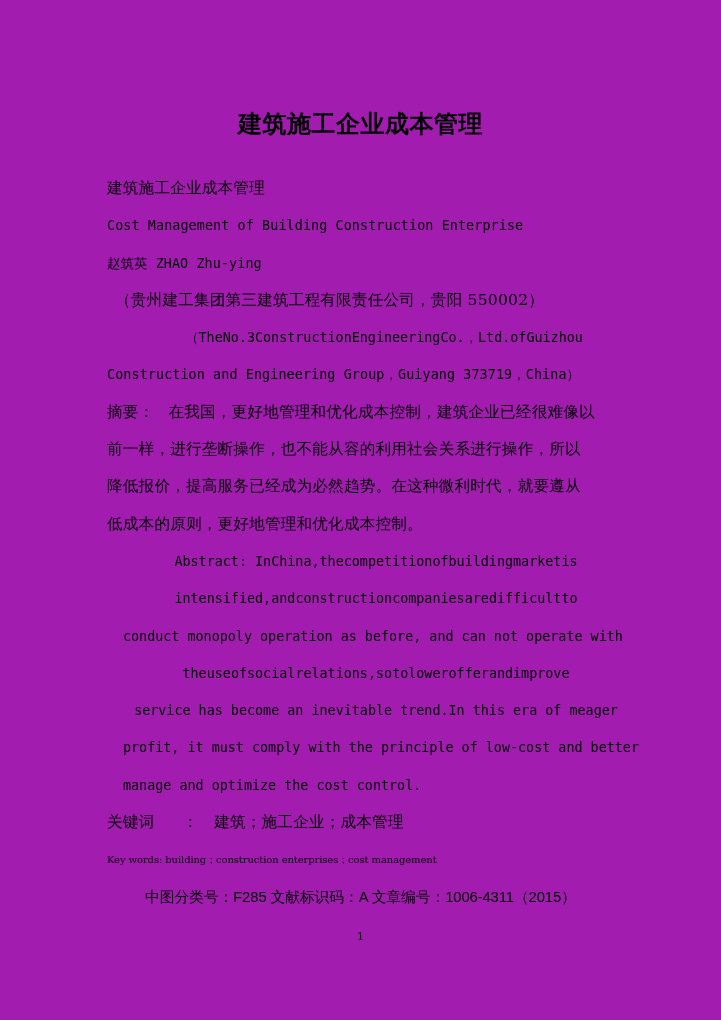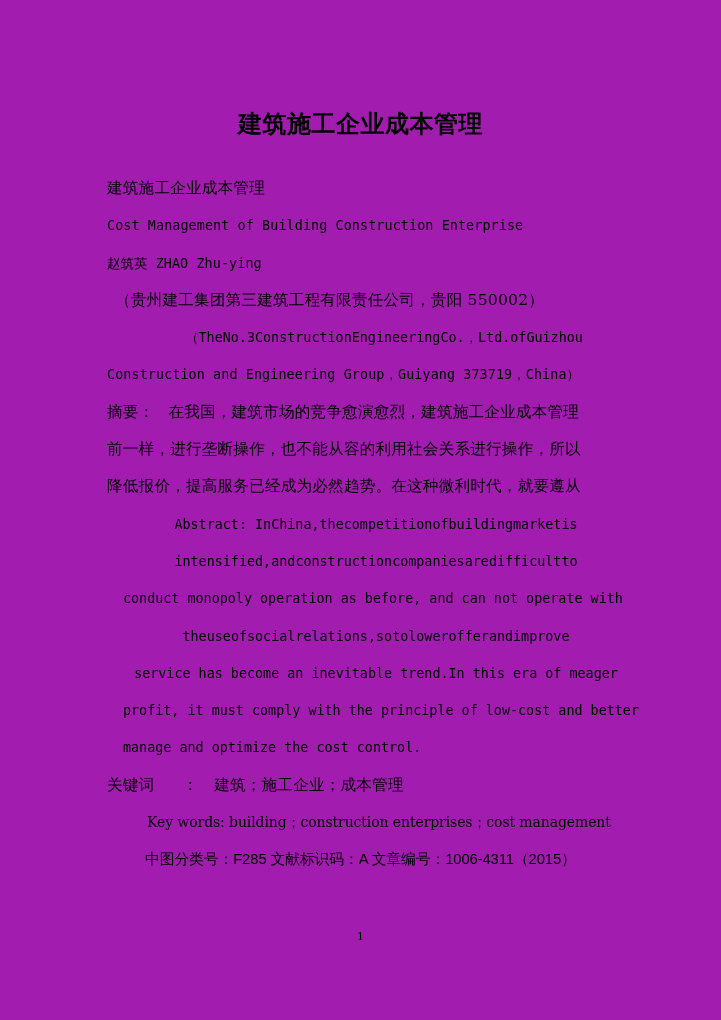--- a/index.html
+++ b/index.html
@@ -81,23 +81,22 @@
   .indent-1 { padding-left: 8px; }
   .indent-2 { padding-left: 38px; }
 
   .kw-label { letter-spacing: 0.2px; }
   .kw-gap-a { display: inline-block; width: 28px; }
   .kw-gap-b { display: inline-block; width: 16px; }
   .abs-gap  { display: inline-block; width: 14px; }
 
   .keywords-en {
     font-family: "DejaVu Serif", "Liberation Serif", serif;
-    font-size: 14px;
+    font-size: 10px;
     letter-spacing: -0.1px;
-    margin-left: 40px;
   }
 
   .clc-line {
     font-family: Liberation Sans, sans-serif;
     font-size: 14.8px;
     letter-spacing: -0.1px;
   }
 
   
   .page-number {
@@ -135,24 +134,25 @@
       <span>Engineering</span>
       <span>Co.，</span>
       <span>Ltd.</span>
       <span>of</span>
       <span>Guizhou</span>
     </div>
 
     <div class="line en">Construction and Engineering Group，Guiyang 373719，China）</div>
 
     <div class="line zh">
-      <span>摘要：</span><span class="abs-gap"></span><span>在我国，建筑市场的竞争愈演愈烈，建筑施工企业成本管理</span>
+      <span>摘要：</span><span class="abs-gap"></span><span>在我国，更好地管理和优化成本控制，建筑企业已经很难像以</span>
     </div>
     <div class="line zh">前一样，进行垄断操作，也不能从容的利用社会关系进行操作，所以</div>
     <div class="line zh">降低报价，提高服务已经成为必然趋势。在这种微利时代，就要遵从</div>
+    <div class="line zh">低成本的原则，更好地管理和优化成本控制。</div>
 
     <div class="line en-just">
         <span>Abstract: In</span>
         <span>China,</span>
         <span>the</span>
         <span>competition</span>
         <span>of</span>
         <span>building</span>
         <span>market</span>
         <span>is</span>

